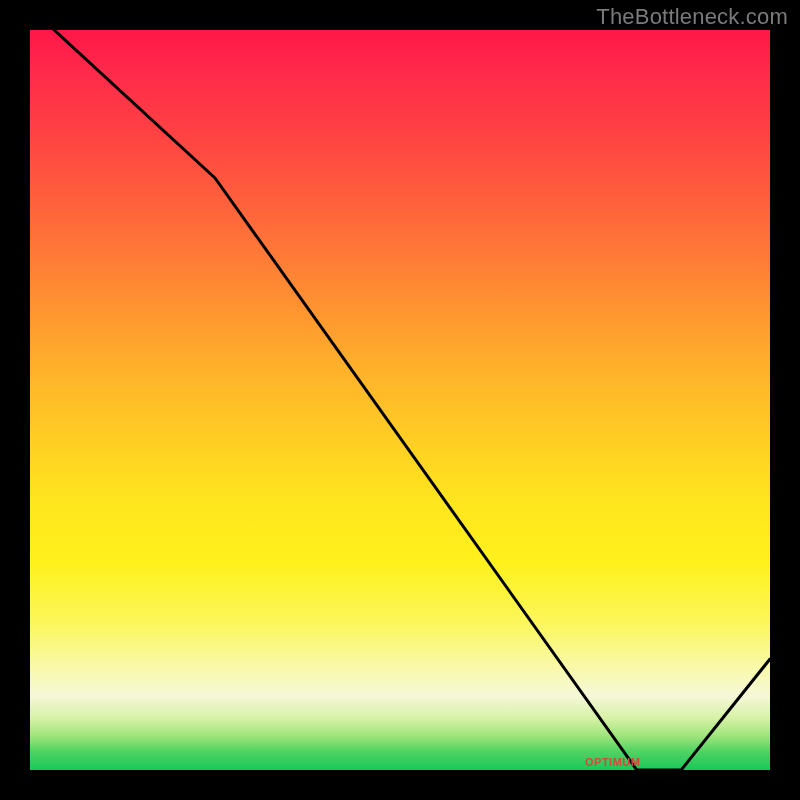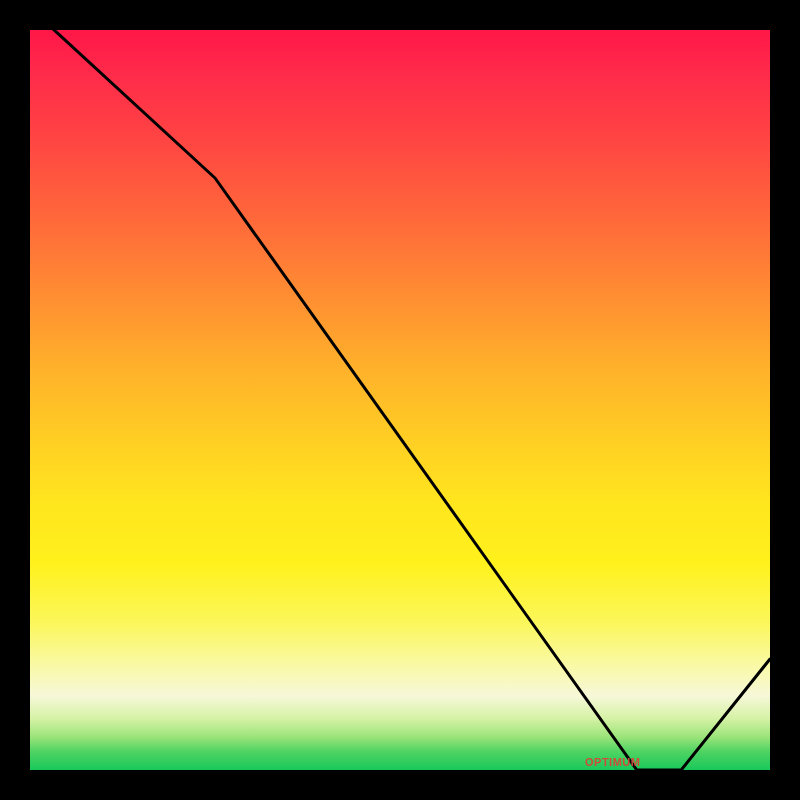--- a/index.html
+++ b/index.html
@@ -78,20 +78,21 @@
     font-size: 11px;
     font-weight: 700;
     letter-spacing: 0.5px;
   }
 </style>
 </head>
 <body>
 
 <div class="frame">
 
+  <div class="watermark">TheBottleneck.com</div>
 
   <div class="plot-area">
     <div class="gradient"></div>
 
     <svg class="curve-svg" viewBox="0 0 740 740" preserveAspectRatio="none">
 
       <path class="curve-path" d="M0.0 -22.2 L185.0 148.0 L606.8 740.0 L651.2 740.0 L740.0 629.0"></path>
       <text class="optimum-mark" x="555" y="736">OPTIMUM</text>
     </svg>
   </div>

